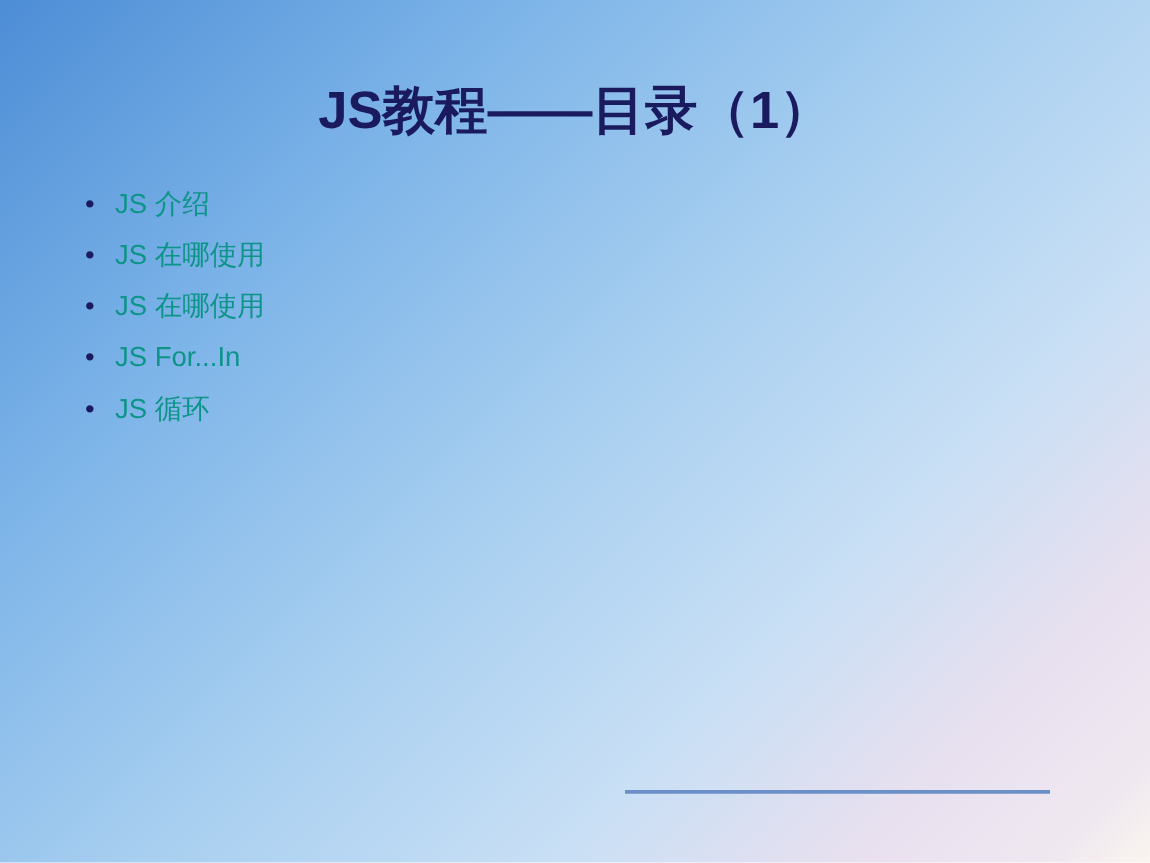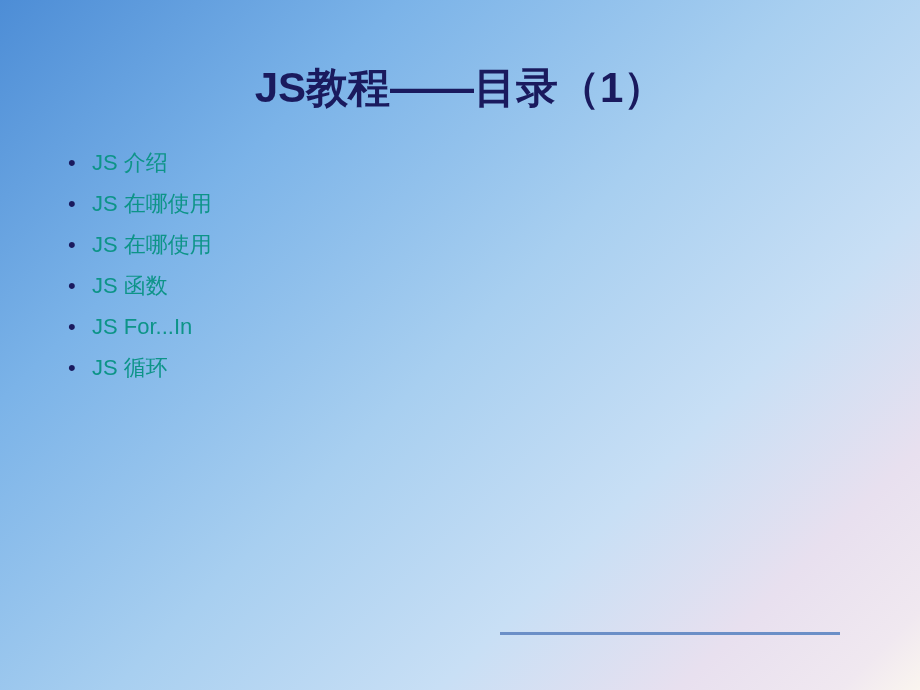--- a/index.html
+++ b/index.html
@@ -57,18 +57,17 @@
   </style>
 </head>
 <body>
 
 <h1 class="title">JS教程——目录（1）</h1>
 
 <ul class="toc-list">
   <li><a class="toc-link">JS 介绍</a></li>
   <li><a class="toc-link">JS 在哪使用</a></li>
   <li><a class="toc-link">JS 在哪使用</a></li>
-  <li><a class="toc-link">JS 函数</a></li>
   <li><a class="toc-link">JS For...In</a></li>
   <li><a class="toc-link">JS 循环</a></li>
 </ul>
 
 <div class="divider"></div>
 
 </body></html>

